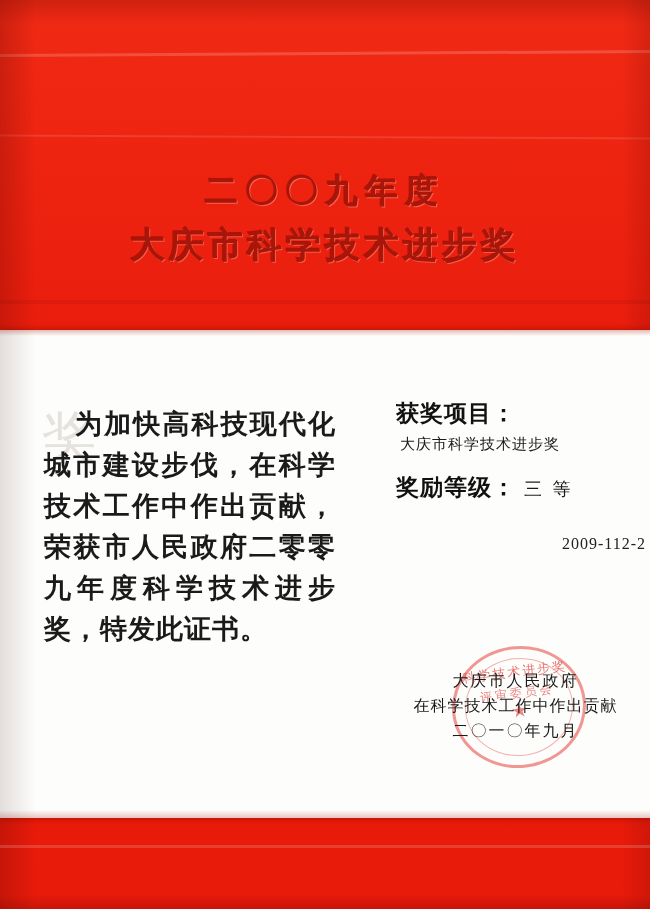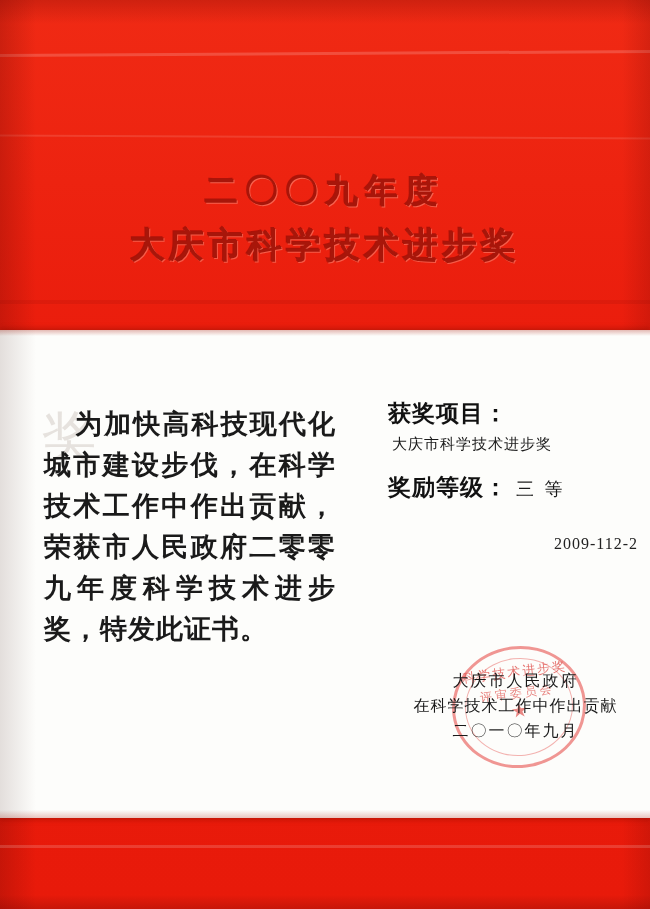--- a/index.html
+++ b/index.html
@@ -160,21 +160,21 @@
     font-weight: 600;
   }
   .citation .indent {
     display: inline-block;
     width: 30px;
   }
 
   
   .details {
     position: absolute;
-    left: 388px;
+    left: 396px;
     top: 68px;
     width: 250px;
     color: #111111;
   }
   .field-row {
     margin-bottom: 4px;
     display: flex;
     align-items: baseline;
   }
   .field-label {

